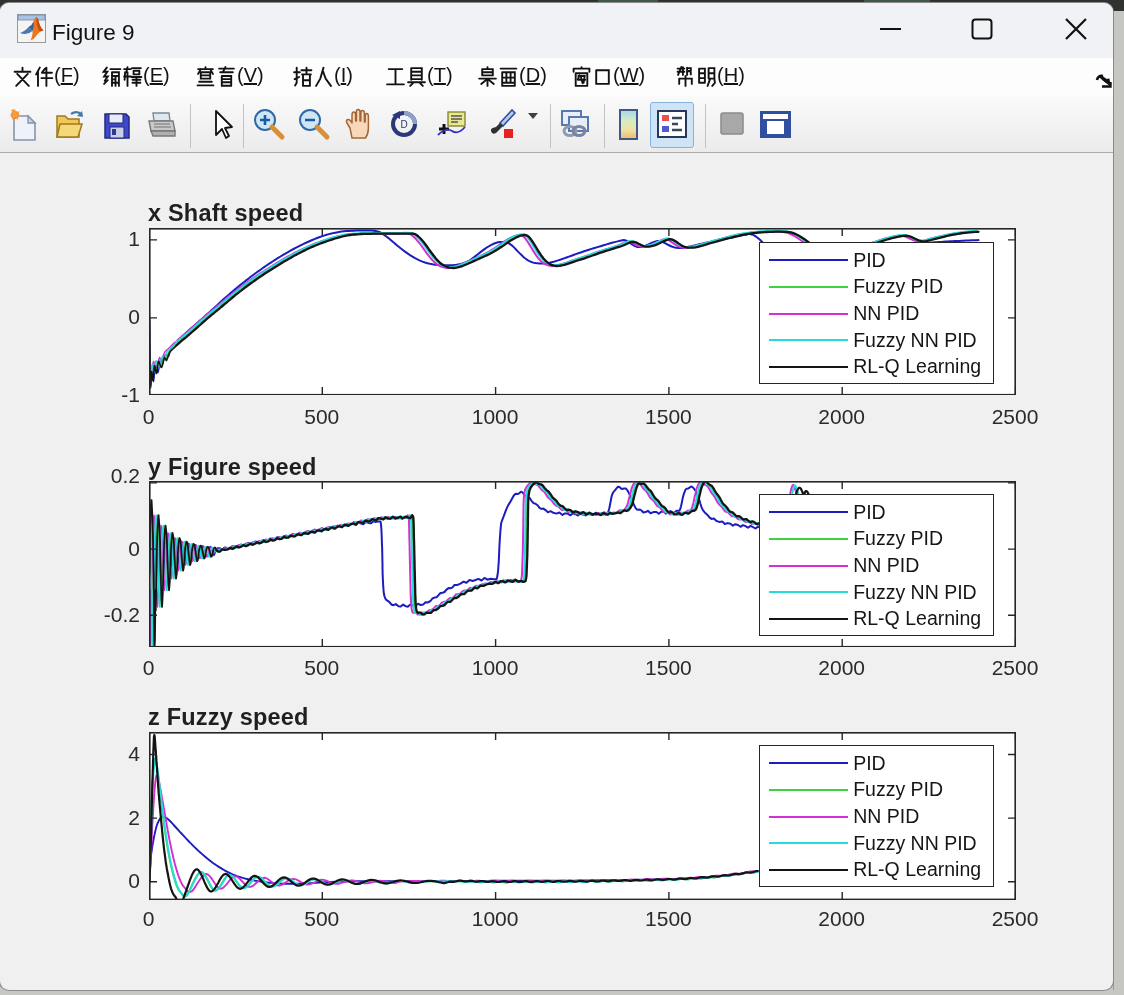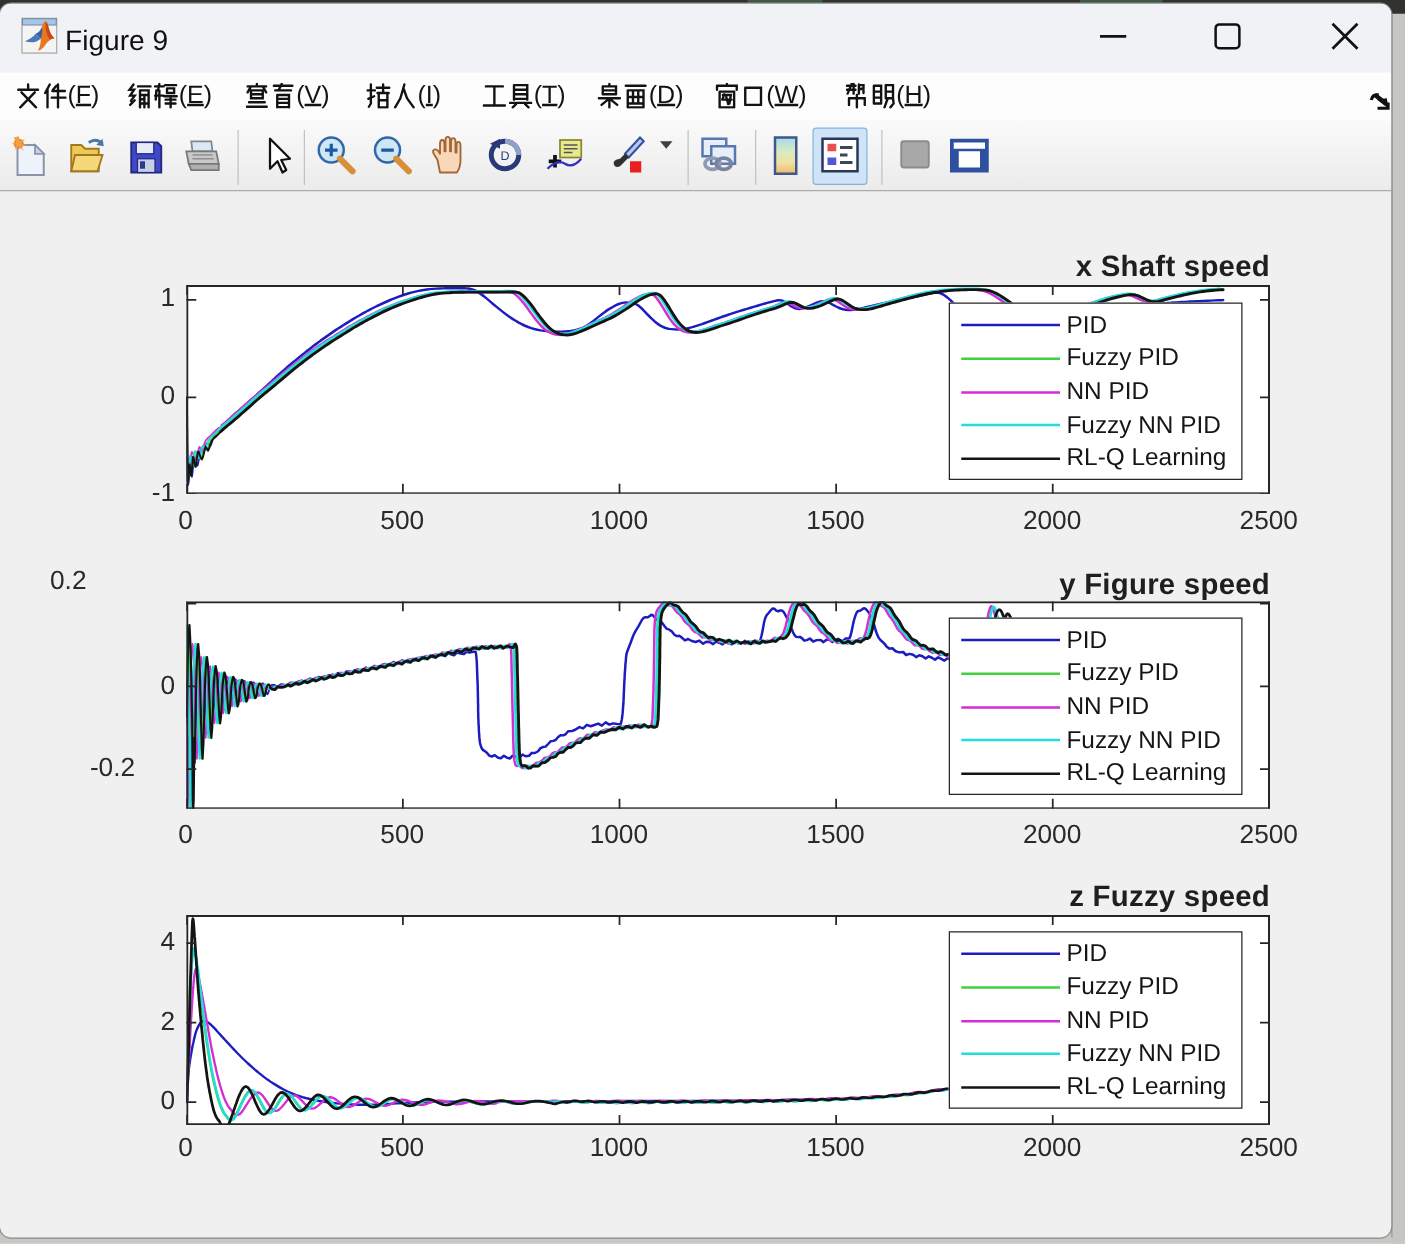--- a/index.html
+++ b/index.html
@@ -1,16 +1,16 @@
 <!DOCTYPE html>
 <html><head><meta charset="utf-8"><style>
 *{margin:0;padding:0}
 body{width:1124px;height:995px;position:relative;overflow:hidden;background:#c7c8c4;font-family:"Liberation Sans",sans-serif}
 .tl{position:absolute;font-size:21px;line-height:22px;color:#2a2a2a}
-.ptitle{position:absolute;left:148px;width:868px;text-align:right;font-size:23.5px;font-weight:bold;letter-spacing:0.2px;color:#1f1f1f}
+.ptitle{position:absolute;left:148px;width:868px;text-align:left;font-size:23.5px;font-weight:bold;letter-spacing:0.2px;color:#1f1f1f}
 </style></head><body>
 <div style="position:absolute;left:0;top:0;width:1124px;height:16px;background:#30322f"></div>
 <div style="position:absolute;left:598px;top:0;width:60px;height:3px;background:#3f5a44"></div>
 <div style="position:absolute;left:864px;top:0;width:66px;height:3px;background:#3f5a44"></div>
 <div style="position:absolute;left:1113px;top:11px;width:11px;height:984px;background:#c6c7c3"></div>
 <div style="position:absolute;left:1113px;top:11px;width:1px;height:979px;background:#9a9b98"></div>
 <div id="win" style="position:absolute;left:0;top:3px;width:1113px;height:987px;background:#f0f0f0;border-radius:9px;box-shadow:0 0 0 1px #8a8a8a;overflow:hidden">
   <div style="position:absolute;left:0;top:0;width:100%;height:55px;background:#f1f2f5"></div>
   <div style="position:absolute;left:52px;top:17px;font-size:22.5px;color:#111">Figure 9</div>
   <svg width="29" height="29" viewBox="0 0 29 29" style="position:absolute;left:17px;top:11px">
@@ -236,23 +236,23 @@
 <div class="tl" style="left:975.0px;top:657.2px;width:80px;text-align:center">2500</div>
 <div class="tl" style="left:108.5px;top:908.4px;width:80px;text-align:center">0</div>
 <div class="tl" style="left:281.8px;top:908.4px;width:80px;text-align:center">500</div>
 <div class="tl" style="left:455.1px;top:908.4px;width:80px;text-align:center">1000</div>
 <div class="tl" style="left:628.4px;top:908.4px;width:80px;text-align:center">1500</div>
 <div class="tl" style="left:801.7px;top:908.4px;width:80px;text-align:center">2000</div>
 <div class="tl" style="left:975.0px;top:908.4px;width:80px;text-align:center">2500</div>
 <div class="tl" style="left:40px;top:228.4px;width:100px;text-align:right">1</div>
 <div class="tl" style="left:40px;top:306.4px;width:100px;text-align:right">0</div>
 <div class="tl" style="left:40px;top:384.0px;width:100px;text-align:right">-1</div>
-<div class="tl" style="left:40px;top:454px;width:100px;text-align:left">0.2</div>
+<div class="tl" style="left:40px;top:465px;width:100px;text-align:right">0.2</div>
 <div class="tl" style="left:40px;top:538.1px;width:100px;text-align:right">0</div>
-<div class="tl" style="left:40px;top:604.3px;width:100px;text-align:center">-0.2</div>
+<div class="tl" style="left:40px;top:604.3px;width:100px;text-align:right">-0.2</div>
 <div class="tl" style="left:40px;top:743.0px;width:100px;text-align:right">4</div>
 <div class="tl" style="left:40px;top:806.6px;width:100px;text-align:right">2</div>
 <div class="tl" style="left:40px;top:870.2px;width:100px;text-align:right">0</div>
 <div style="position:absolute;left:759.2px;top:242.2px;width:235px;height:141.7px;background:#fff;border:1.5px solid #262626;box-sizing:border-box">
     <div style="position:absolute;left:9px;top:16.0px;width:79px;height:2px;background:#1c1cc0"></div>
     <div style="position:absolute;left:93px;top:7.5px;font-size:19.5px;line-height:19.5px;color:#161616;white-space:nowrap">PID</div>
     <div style="position:absolute;left:9px;top:42.7px;width:79px;height:2px;background:#3fd23f"></div>
     <div style="position:absolute;left:93px;top:34.2px;font-size:19.5px;line-height:19.5px;color:#161616;white-space:nowrap">Fuzzy PID</div>
     <div style="position:absolute;left:9px;top:69.4px;width:79px;height:2px;background:#d42fd4"></div>
     <div style="position:absolute;left:93px;top:60.9px;font-size:19.5px;line-height:19.5px;color:#161616;white-space:nowrap">NN PID</div>

